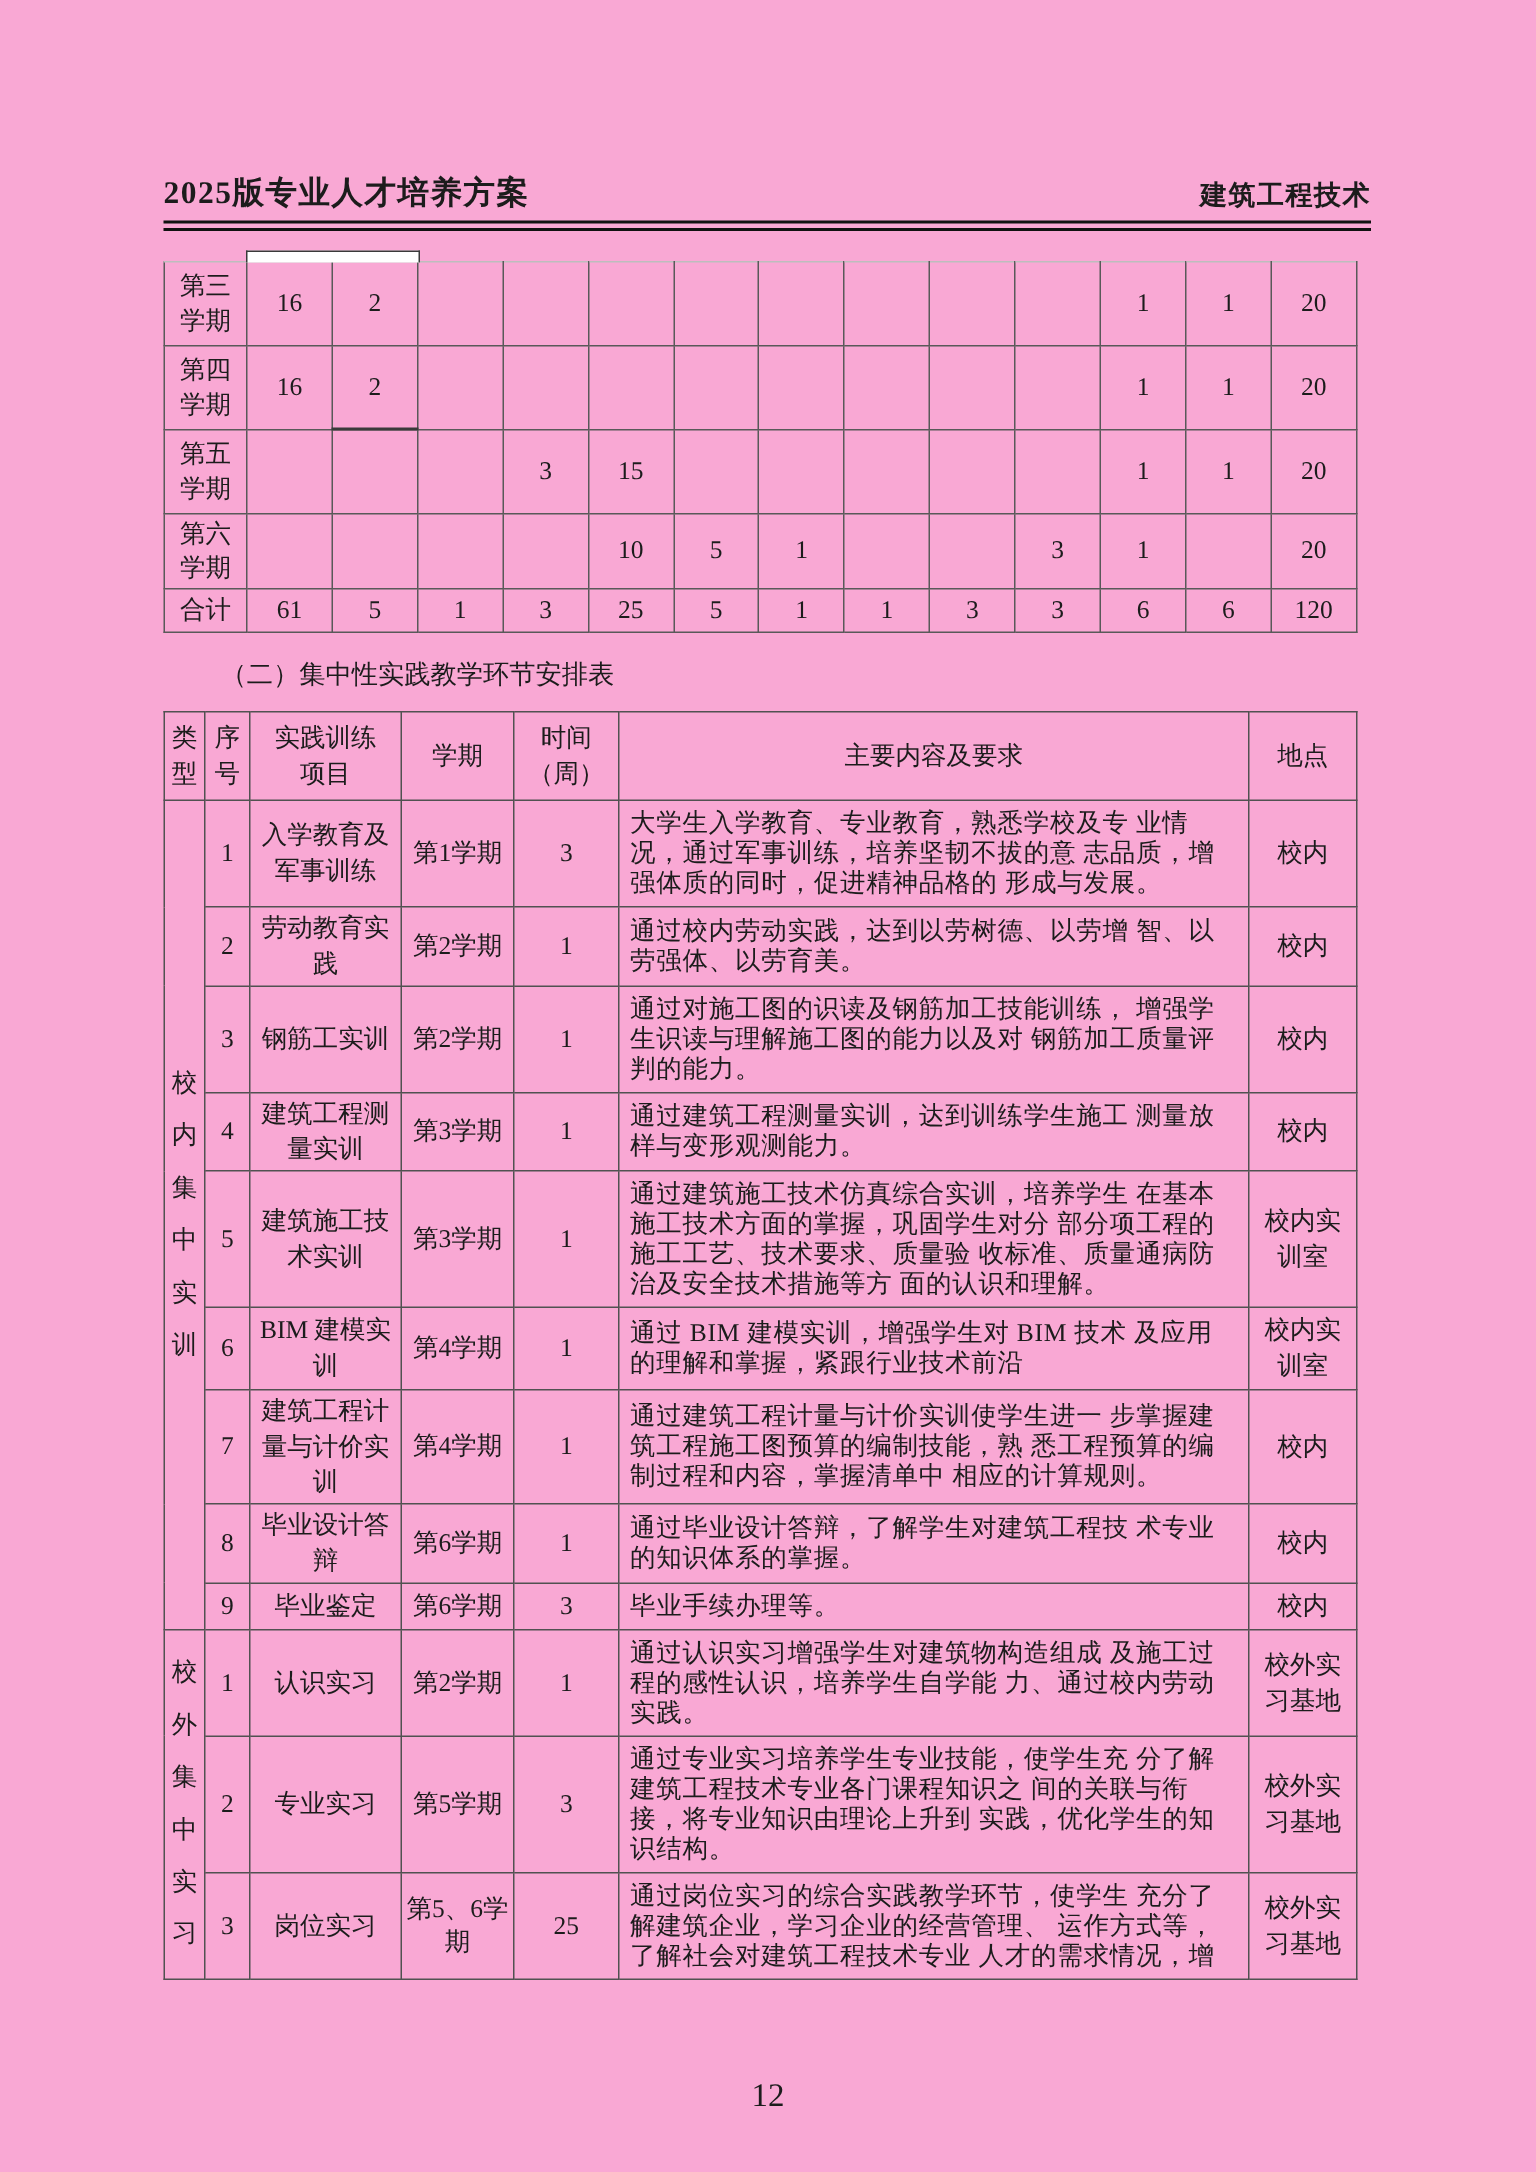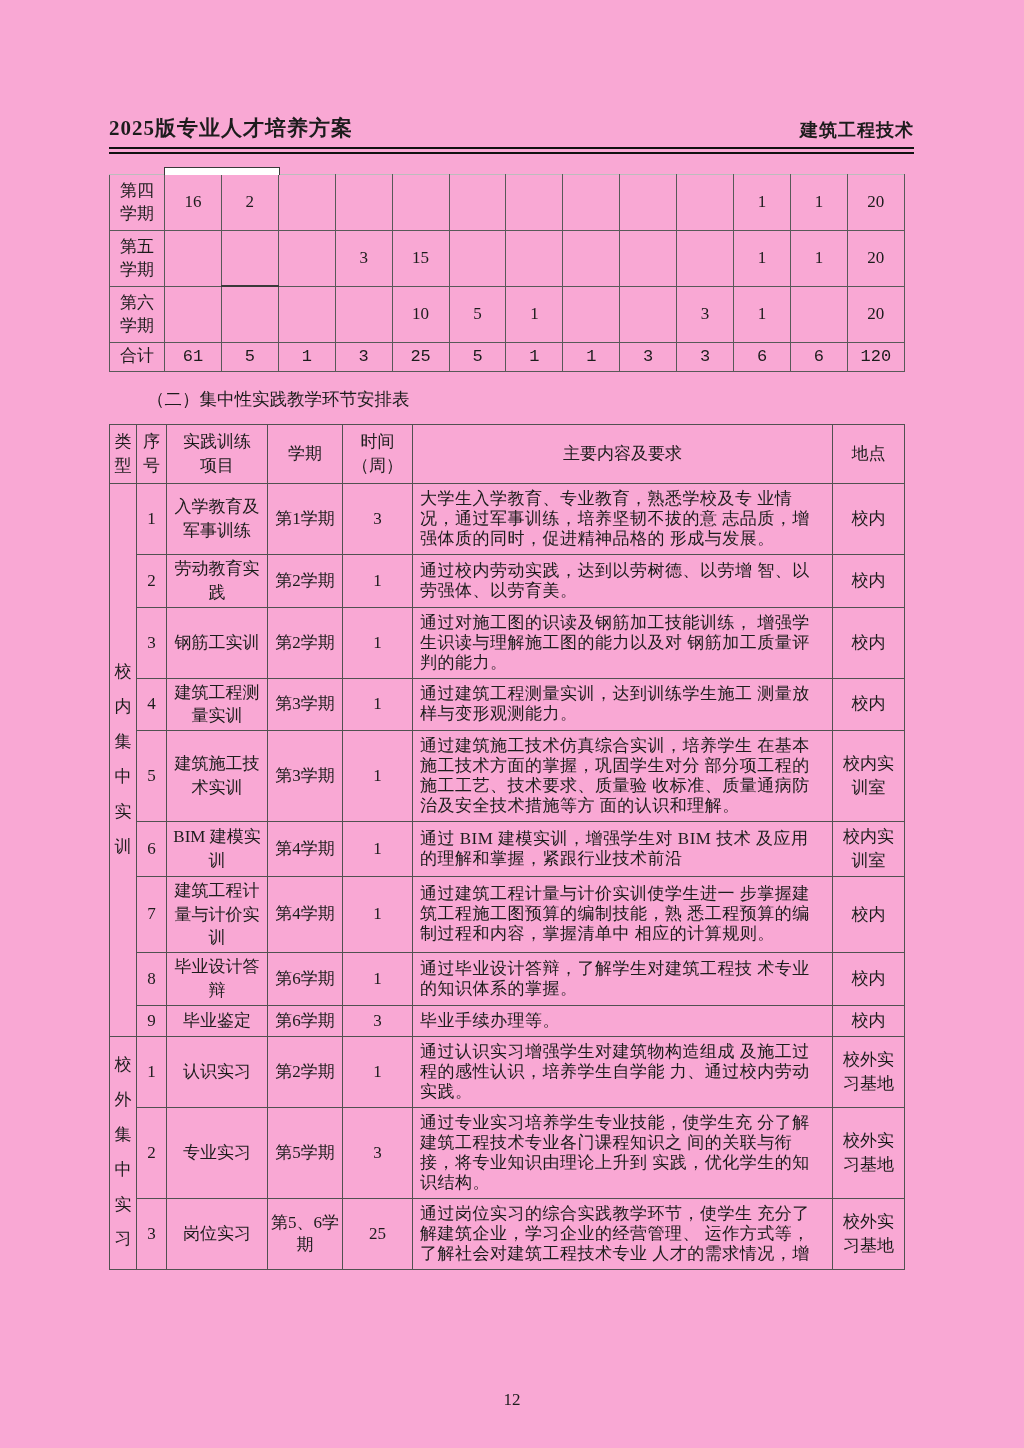--- a/index.html
+++ b/index.html
@@ -19,21 +19,21 @@
   .hdr-right{font-size:18px;font-weight:bold;letter-spacing:1px;}
   .double-rule{margin-top:5px;height:3px;border-top:2px solid #111;border-bottom:2px solid #111;}
   
   .sem-wrap{position:relative;margin-top:20px;width:795px;}
   .sem-table{border-collapse:collapse;table-layout:fixed;width:795px;}
   .sem-table td{
     border:1px solid #595959;text-align:center;vertical-align:middle;
     font-size:17px;line-height:1.3;padding:1px 2px;
   }
   .sem-table tr{height:56px;}
-  .sem-table tr:nth-child(4){height:50px;font-family:Liberation Mono, monospace;}
+  .sem-table tr:nth-child(4){height:50px;}
   .sem-table tr:last-child{height:29px;}
   .sem-table tr:first-child td{border-top-color:#bdbdbd;}
   .artifact-box{position:absolute;left:55px;top:-7px;width:114px;height:7px;
     border:1px solid #3a3a3a;border-bottom:none;background:#fff;}
   .artifact-seg{position:absolute;left:112px;top:111px;width:58px;height:0;border-top:2px solid #3a3a3a;}
   
   .section-title{margin-top:15px;margin-left:38px;font-size:17.5px;}
   
   .practice-table{border-collapse:collapse;table-layout:fixed;width:795px;margin-top:13px;}
   .practice-table td{
@@ -41,21 +41,21 @@
     font-size:17px;line-height:1.3;padding:3px 2px;
   }
   .practice-table thead td{height:52px;white-space:pre-line;line-height:1.4;}
   .practice-table td.type-cell{line-height:2.05;padding:2px 4px;}
   .practice-table td.project{line-height:1.4;padding:2px 3px;}
   .practice-table td.content{
     text-align:left;padding:5px 7px;line-height:20px;letter-spacing:0.5px;
   }
   .practice-table td.location{line-height:1.4;}
   
-  .footer{position:absolute;left:0;right:0;bottom:38px;text-align:center;font-size:17px;}
+  .footer{position:absolute;left:0;right:0;bottom:38px;text-align:center;font-size:22px;}
 </style>
 </head>
 <body>
 
 <div class="page">
   <div class="inner">
 
     <div class="hdr">
       <span class="hdr-left">2025版专业人才培养方案</span>
       <span class="hdr-right">建筑工程技术</span>
@@ -74,20 +74,36 @@
             <col style="width: 56.92px;">
             <col style="width: 56.92px;">
             <col style="width: 56.92px;">
             <col style="width: 56.92px;">
             <col style="width: 56.92px;">
             <col style="width: 56.92px;">
             <col style="width: 56.92px;">
             <col style="width: 56.92px;">
           </colgroup>
         <tbody>
+            <tr>
+              <td>第三学期</td>
+              <td>16</td>
+              <td>2</td>
+              <td></td>
+              <td></td>
+              <td></td>
+              <td></td>
+              <td></td>
+              <td></td>
+              <td></td>
+              <td></td>
+              <td>1</td>
+              <td>1</td>
+              <td>20</td>
+            </tr>
             <tr>
               <td>第四学期</td>
               <td>16</td>
               <td>2</td>
               <td></td>
               <td></td>
               <td></td>
               <td></td>
               <td></td>
               <td></td>

